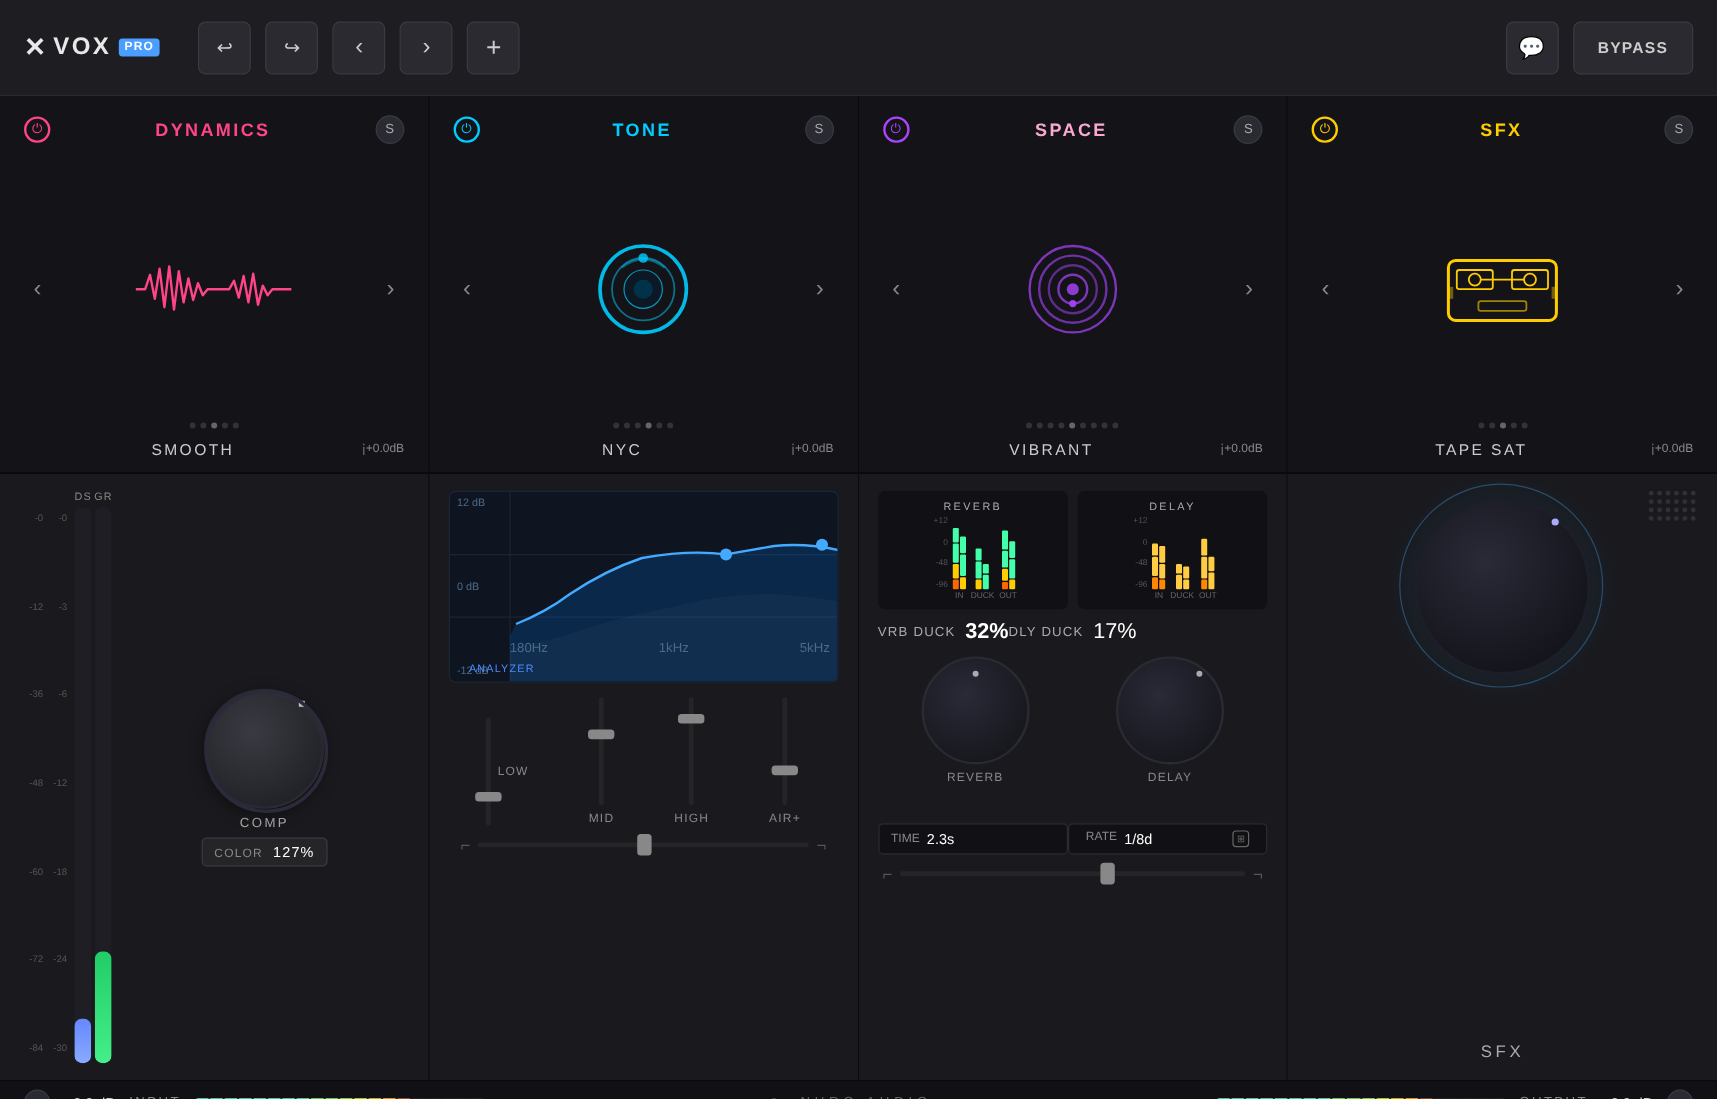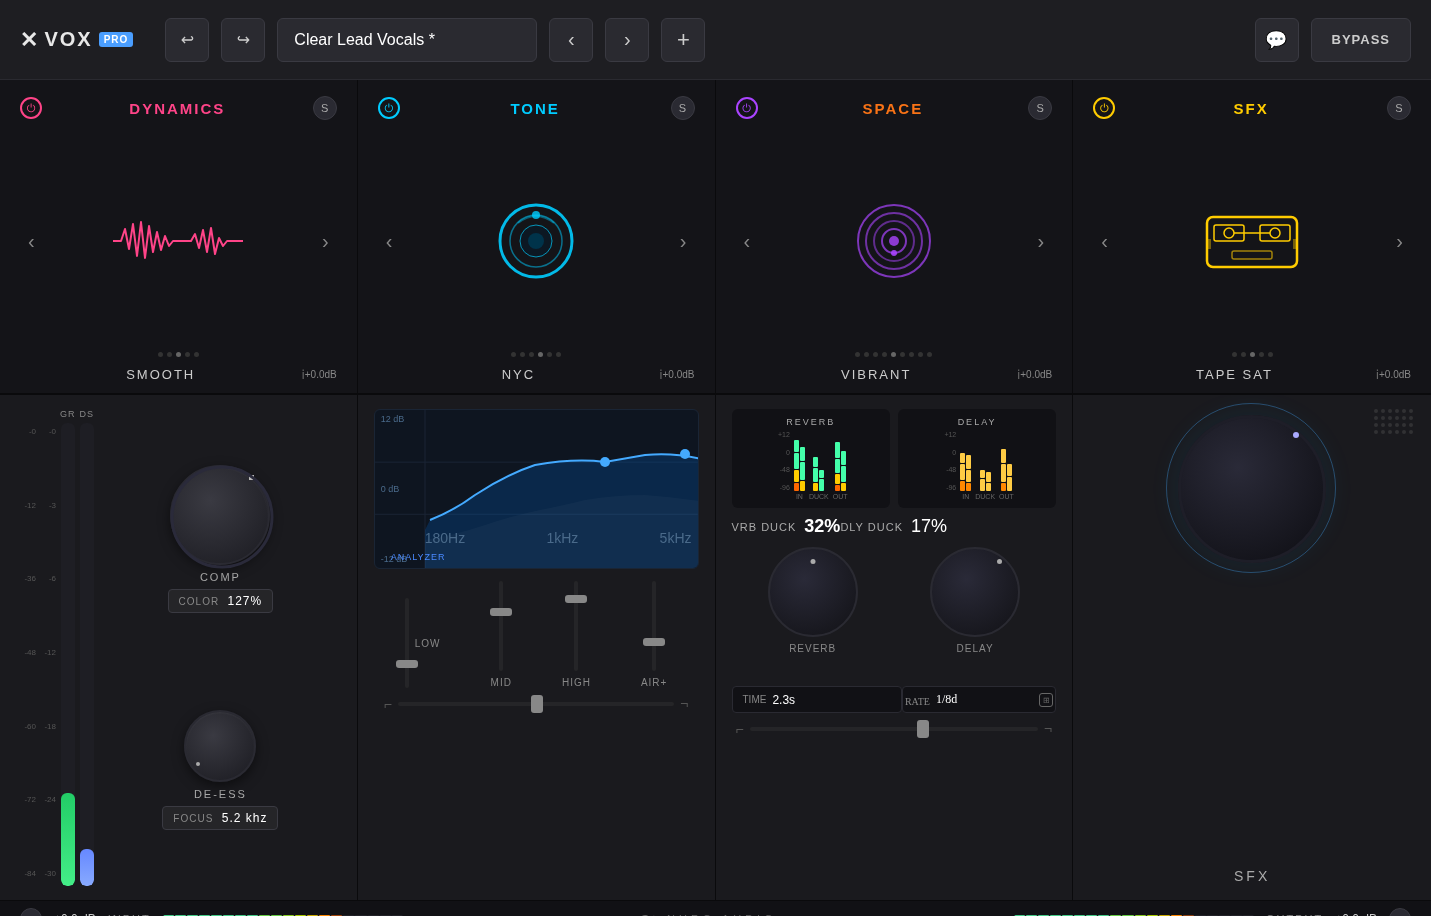--- a/index.html
+++ b/index.html
@@ -284,21 +284,21 @@
       color: #4a6a8a;
       padding: 4px 0;
     }
     .eq-labels-bottom {
       position: absolute;
       bottom: 22px;
       left: 50px;
       right: 6px;
       display: flex;
       justify-content: space-between;
-      font-size: 14px;
+      font-size: 11px;
       color: #4a6a8a;
     }
     .eq-analyzer-label {
       position: absolute;
       bottom: 6px;
       left: 16px;
       font-size: 9px;
       color: #4a8aff;
       letter-spacing: 1px;
     }
@@ -328,21 +328,21 @@
       justify-content: center;
       gap: 8px;
       font-size: 11px;
       letter-spacing: 3px;
       color: #666;
     }
 
     
     .dynamics-color { color: #ff4488; }
     .tone-color { color: #00ccff; }
-    .space-color { color: #f97316; }
+    .space-color { color: #f9a8d4; }
     .sfx-color { color: #ffcc00; }
 
     .dynamics-power { color: #ff4488; border-color: #ff4488; }
     .tone-power { color: #00ccff; border-color: #00ccff; }
     .space-power { color: #aa44ff; border-color: #aa44ff; }
     .sfx-power { color: #ffcc00; border-color: #ffcc00; }
 
     
     .waveform-svg { width: 130px; height: 55px; }
 
@@ -356,21 +356,20 @@
 <body>
 
 <div class="header">
   <div class="logo">
     <span class="logo-x">✕</span>
     <span class="logo-vox">VOX</span>
     <span class="logo-pro">PRO</span>
   </div>
   <button class="header-btn">↩</button>
   <button class="header-btn">↪</button>
-  <div class="preset-name-box">Clear Lead Vocals *</div>
   <button class="header-btn" style="font-size:20px;">‹</button>
   <button class="header-btn" style="font-size:20px;">›</button>
   <button class="header-btn" style="font-size:22px;">+</button>
   <div class="spacer"></div>
   <div class="comment-btn">💬</div>
   <div class="bypass-btn">BYPASS</div>
 </div>
 
 <div class="main-content">
 
@@ -541,62 +540,52 @@
           <div style="display:flex; flex-direction:column; justify-content:space-between; font-size:8px; color:#555; padding:18px 2px 8px; width:18px; text-align:right;">
             <span>-0</span>
             <span>-3</span>
             <span>-6</span>
             <span>-12</span>
             <span>-18</span>
             <span>-24</span>
             <span>-30</span>
           </div>
 
+          <div style="display:flex; flex-direction:column; align-items:center; gap:4px; margin-left:2px;">
+            <span style="font-size:9px; color:#888; letter-spacing:1px;">DS</span>
+            <div style="width:14px; flex:1; background:#1e1e24; border-radius:6px; position:relative; overflow:hidden;">
+              <div style="position:absolute; bottom:0; width:100%; height:8%; background:linear-gradient(to top, #88aaff, #6688ff); border-radius:6px;"></div>
+            </div>
+          </div>
+
           <div style="display:flex; flex-direction:column; align-items:center; gap:4px;">
             <span style="font-size:9px; color:#888; letter-spacing:1px;">GR</span>
             <div style="width:14px; flex:1; background:#1e1e24; border-radius:6px; position:relative; overflow:hidden;">
               <div style="position:absolute; bottom:0; width:100%; height:20%; background:linear-gradient(to top, #44ee88, #22cc66); border-radius:6px;"></div>
             </div>
           </div>
-
-          <div style="display:flex; flex-direction:column; align-items:center; gap:4px; margin-left:2px;">
-            <span style="font-size:9px; color:#888; letter-spacing:1px;">DS</span>
-            <div style="width:14px; flex:1; background:#1e1e24; border-radius:6px; position:relative; overflow:hidden;">
-              <div style="position:absolute; bottom:0; width:100%; height:8%; background:linear-gradient(to top, #88aaff, #6688ff); border-radius:6px;"></div>
-            </div>
-          </div>
         </div>
 
         <div style="flex:1; display:flex; flex-direction:column; align-items:center; justify-content:space-around; padding:8px 0;">
 
           <div style="display:flex; flex-direction:column; align-items:center; gap:6px;">
             <div class="knob" style="width:100px; height:100px; position:relative;">
               <div style="position:absolute; top:8px; right:14px; width:5px; height:5px; background:#bbb; border-radius:50;"></div>
 
               <svg width="106" height="106" style="position:absolute; top:-3px; left:-3px;">
                 <circle cx="53" cy="53" r="50" fill="none" stroke="#2a2a3a" stroke-width="3"></circle>
               </svg>
             </div>
             <span style="font-size:11px; letter-spacing:2px; color:#aaa;">COMP</span>
             <div class="value-box">
               <span class="value-label">COLOR</span>
               <span>127%</span>
             </div>
           </div>
 
-          <div style="display:flex; flex-direction:column; align-items:center; gap:6px;">
-            <div class="knob" style="width:72px; height:72px; position:relative;">
-              <div style="position:absolute; bottom:14px; left:10px; width:4px; height:4px; background:#aaa; border-radius:50%;"></div>
-            </div>
-            <span style="font-size:11px; letter-spacing:2px; color:#aaa;">DE-ESS</span>
-            <div class="value-box">
-              <span class="value-label">FOCUS</span>
-              <span>5.2 khz</span>
-            </div>
-          </div>
         </div>
       </div>
     </div>
 
     <div class="panel-bottom-section">
 
       <div class="eq-analyzer">
         <div class="eq-labels-left">
           <span>12 dB</span>
           <span>0 dB</span>
@@ -810,21 +799,21 @@
           </div>
           <span style="font-size:10px; color:#888; letter-spacing:1px;">DELAY</span>
         </div>
       </div>
 
       <div style="display:flex; gap:0; justify-content:space-around;margin-top:32px;">
         <div style="background:#111115; border:1px solid #2a2a32; border-radius:4px; padding:5px 10px; display:flex; align-items:center; gap:6px; flex:1;">
           <span style="color:#888; font-size:10px;">TIME</span>
           <span style="color:#fff; font-size:12px;">2.3s</span>
         </div>
-        <div style="background:#111115; border:1px solid #2a2a32; border-radius:4px; padding:5px 2px; display:flex; align-items:flex-end; gap:6px; flex:1;font-family:Liberation Serif, serif;">
+        <div style="background:#111115; border:1px solid #2a2a32; border-radius:4px; padding:5px 14px; display:flex; align-items:flex-start; gap:6px; flex:1;">
           <span style="color:#888; font-size:10px;">RATE</span>
           <span style="color:#fff; font-size:12px;">1/8d</span>
           <div style="width:14px; height:14px; border:1px solid #666; border-radius:3px; display:flex; align-items:center; justify-content:center; font-size:8px; color:#666; margin-left:auto;">⊞</div>
         </div>
       </div>
 
       <div style="display:flex; align-items:center; gap:6px; padding:8px 4px 0;">
         <span style="color:#555; font-size:14px;">⌐</span>
         <div style="flex:1; height:4px; background:#252528; border-radius:2px; position:relative;">
           <div style="width:12px; height:18px; background:#888; border-radius:3px; position:absolute; top:-7px; left:58%; cursor:pointer;"></div>

